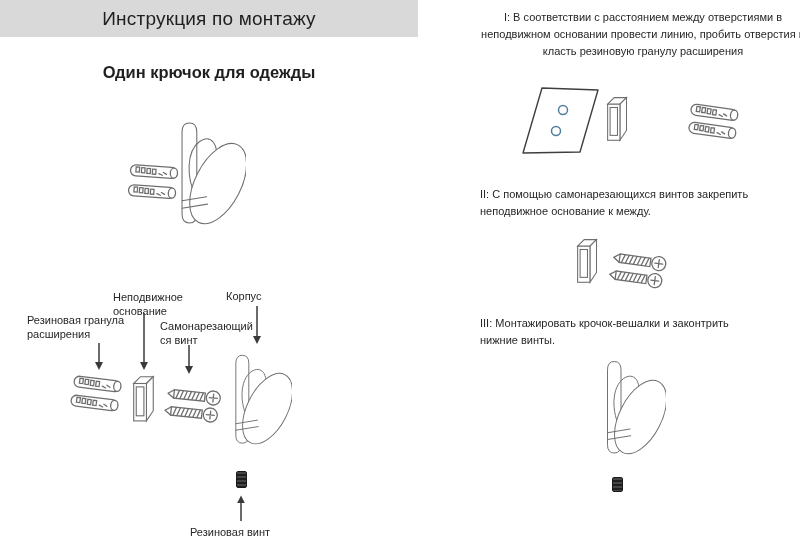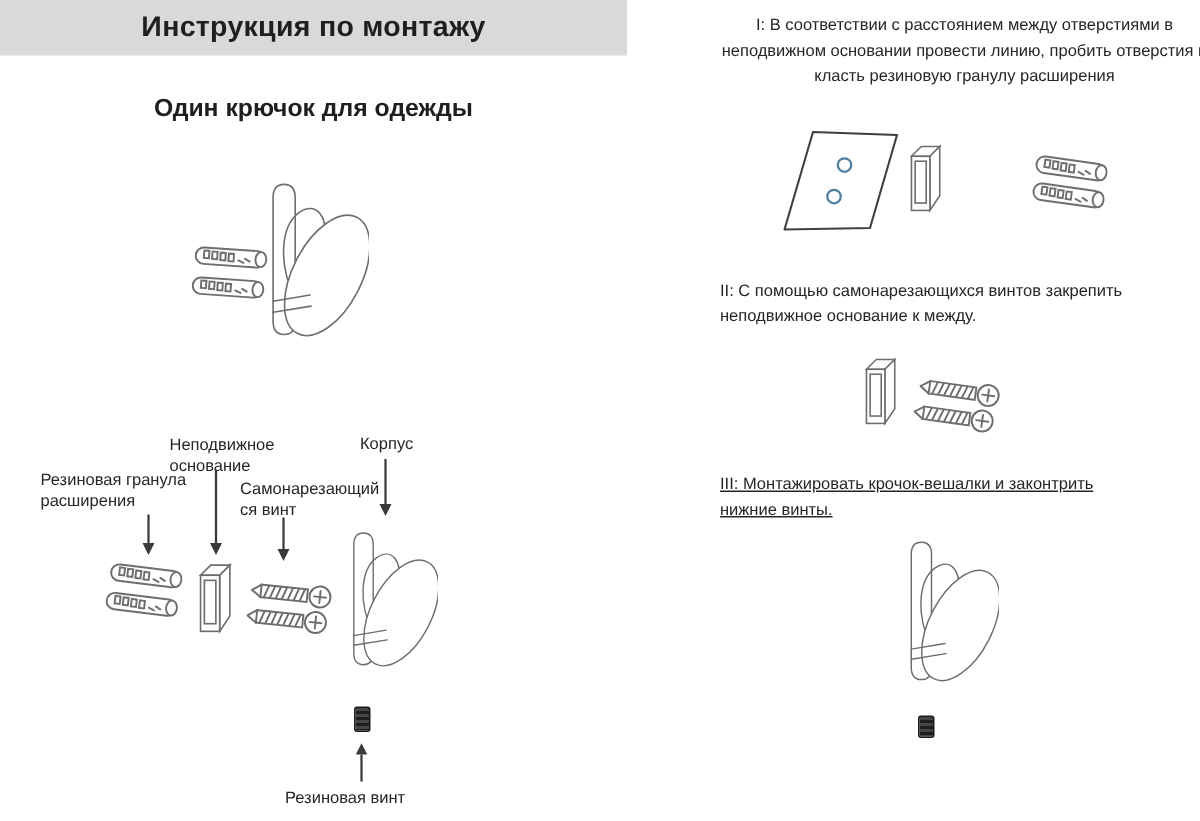--- a/index.html
+++ b/index.html
@@ -10,30 +10,30 @@
   body{
     width:800px;height:547px;position:relative;overflow:hidden;
     background:#fff;color:var(--text);
     font-family:"Liberation Sans", sans-serif;
   }
   .abs{position:absolute;}
   .banner{
     left:0;top:0;width:418px;height:37px;background:var(--banner-bg);
     display:flex;align-items:center;justify-content:center;
   }
-  .title{font-size:19px;letter-spacing:.2px;color:#1f1f1f;font-weight:bold;}
+  .title{font-size:19px;letter-spacing:.2px;color:#1f1f1f;}
   .subtitle{
     left:0;top:47px;width:418px;text-align:center;
     font-size:16.5px;font-weight:bold;color:#1f1f1f;margin-top:16px;
   }
   .part-label{font-size:11px;line-height:14px;color:#262626;}
   .step-text{font-size:11px;line-height:17px;color:#262626;margin-left:12px;}
   .step-1{left:462px;top:9px;width:338px;text-align:center;}
   .step-2{left:468px;top:186px;width:272px;text-align:left;}
-  .step-3{left:468px;top:315px;width:272px;text-align:left;text-decoration:underline;}
+  .step-3{left:468px;top:315px;width:272px;text-align:left;}
   .setscrew{
     width:11px;border-radius:2px;
     background:repeating-linear-gradient(180deg,#454545 0 2px,#1e1e1e 2px 4px);
     border:1px solid #1a1a1a;box-sizing:border-box;
   }
   
   .ln{stroke:var(--line-art);fill:none;stroke-width:1.3;stroke-linecap:round;}
   .wf{stroke:var(--line-art);fill:#fff;stroke-width:1.3;}
   .wall{stroke:#3f3f3f;fill:#fff;stroke-width:1.4;stroke-linejoin:round;}
   .hole{stroke:var(--hole-accent);fill:#fff;stroke-width:1.5;}
@@ -82,21 +82,21 @@
 </div>
 <div class="abs subtitle">Один крючок для одежды</div>
 
 <svg class="abs" style="left:118px;top:110px" width="150" height="135" viewBox="0 0 150 135">
   <use href="#sym-dowel" width="52" height="14" transform="translate(12,53) rotate(4)"></use>
   <use href="#sym-dowel" width="52" height="14" transform="translate(10,73) rotate(4)"></use>
   <use href="#sym-hook" width="100" height="135" transform="translate(46,8) scale(0.82)"></use>
 </svg>
 
 <div class="abs part-label" style="left:113px;top:290px;width:90px">Неподвижное основание</div>
-<div class="abs part-label" style="left:240px;top:289px;width:60px">Корпус</div>
+<div class="abs part-label" style="left:226px;top:289px;width:60px">Корпус</div>
 <div class="abs part-label" style="left:27px;top:313px;width:100px">Резиновая гранула расширения</div>
 <div class="abs part-label" style="left:160px;top:319px;width:95px">Самонарезающий ся винт</div>
 
 <svg class="abs" style="left:20px;top:348px" width="290" height="125" viewBox="0 0 290 125">
   <use href="#sym-dowel" width="52" height="14" transform="translate(54,26) rotate(7)"></use>
   <use href="#sym-dowel" width="52" height="14" transform="translate(51,45) rotate(7)"></use>
   <use href="#sym-base" width="32" height="58" transform="translate(112,27) scale(0.85)"></use>
   <use href="#sym-screw" width="62" height="18" transform="translate(146,36) rotate(6)"></use>
   <use href="#sym-screw" width="62" height="18" transform="translate(143,53) rotate(6)"></use>
   <use href="#sym-hook" width="100" height="135" transform="translate(200,3) scale(0.72)"></use>

